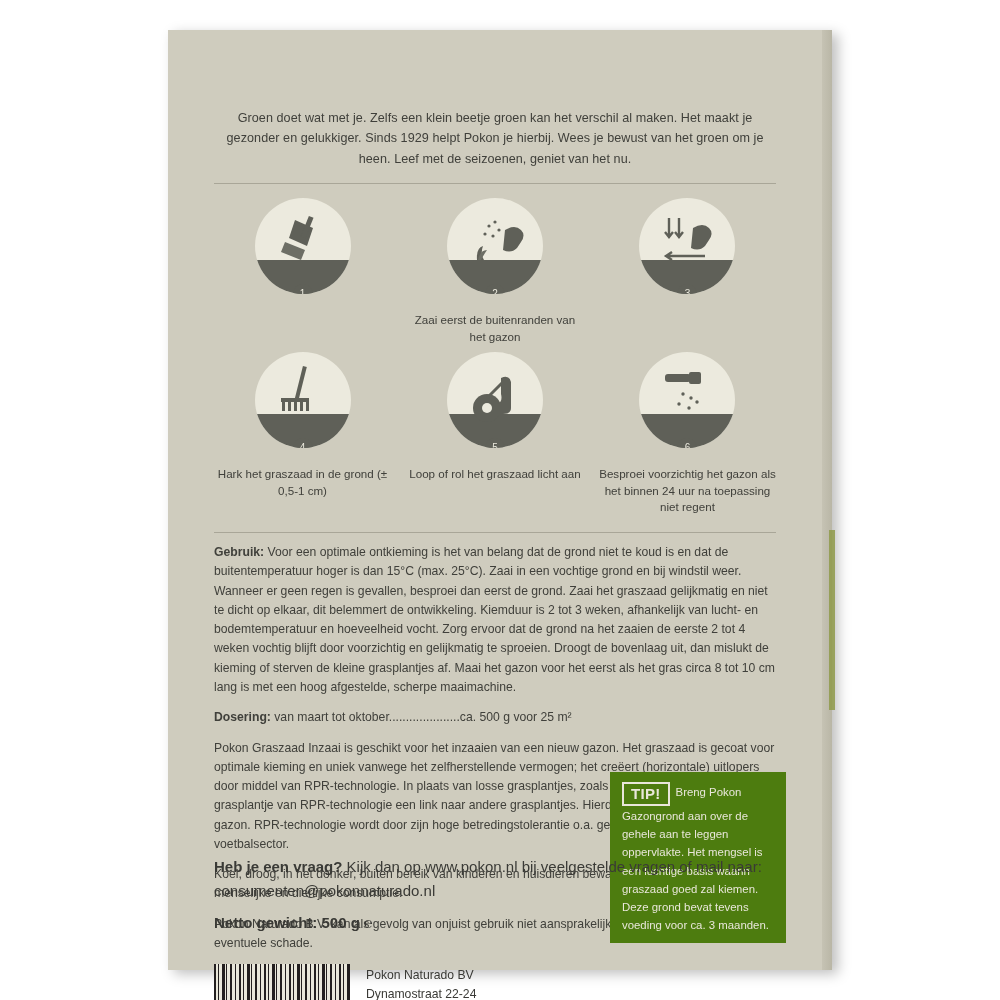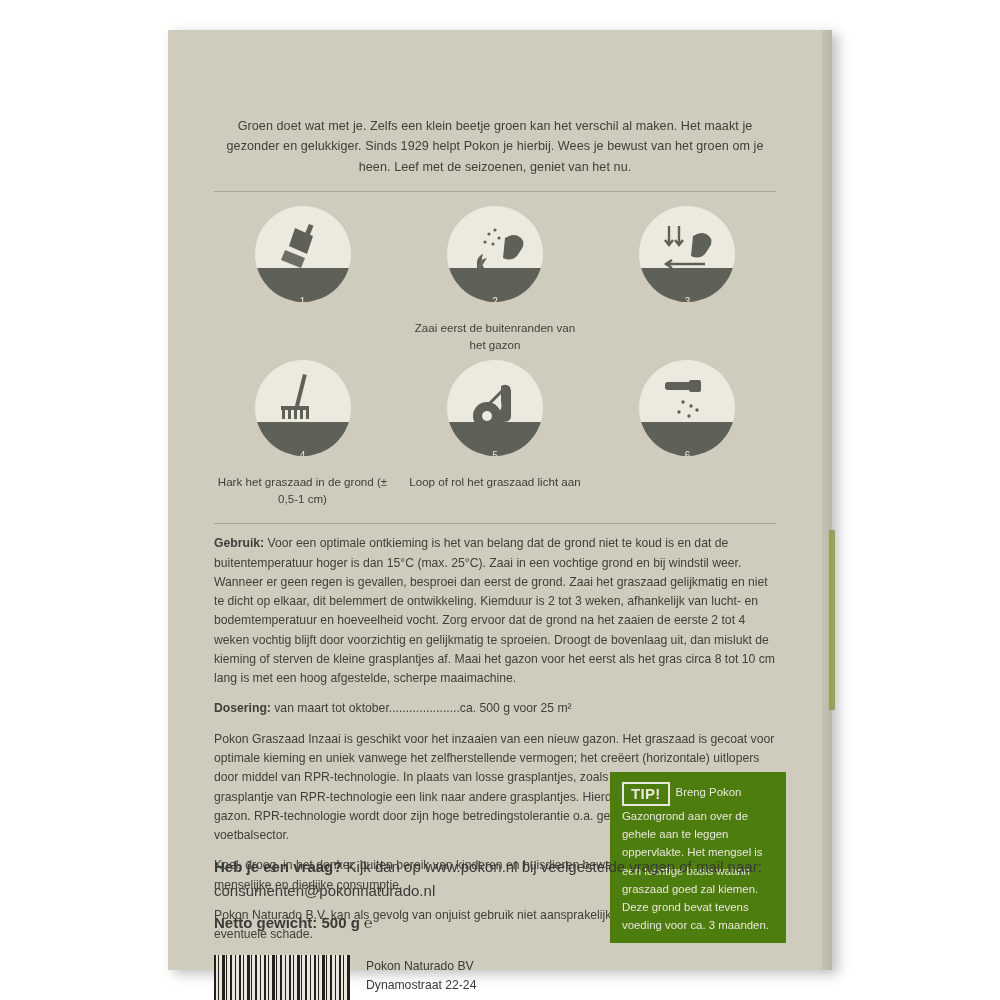--- a/index.html
+++ b/index.html
@@ -24,24 +24,23 @@
     position:absolute;right:0;top:0;width:10px;height:940px;
     background:linear-gradient(to right,#c6c3b4,#b9b6a6);
   }
   .spine-accent{
     position:absolute;right:-3px;top:500px;width:6px;height:180px;
     background:#8f9a4a;opacity:.85;
   }
 
   .inner{
     position:absolute;left:0;top:0;width:654px;height:940px;
-    padding:4px 46px;
+    padding:16px 46px;
     box-sizing:border-box;
     color:#3a3a36;
-    margin-top:20px;
   }
 
   
   .intro{
     padding-top:62px;
     font-size:12.6px;
     line-height:1.62;
     text-align:center;
     color:#40403b;
     letter-spacing:.005em;
@@ -245,20 +244,21 @@
               <rect x="26" y="22" width="26" height="8" rx="3" fill="#5f6058"></rect>
               <rect x="50" y="20" width="12" height="12" rx="2" fill="#5f6058"></rect>
               <circle cx="44" cy="42" r="1.7" fill="#5f6058"></circle>
               <circle cx="52" cy="46" r="1.7" fill="#5f6058"></circle>
               <circle cx="40" cy="52" r="1.7" fill="#5f6058"></circle>
               <circle cx="50" cy="56" r="1.7" fill="#5f6058"></circle>
               <circle cx="58" cy="50" r="1.7" fill="#5f6058"></circle>
             </svg>
             <div class="badge">6</div>
           </div>
+          <div class="step-caption">Besproei voorzichtig het gazon als het binnen 24 uur na toepassing niet regent</div>
         </div>
       </div>
 
       <div class="rule" style="margin-top:10px;"></div>
 
       <div class="body">
         <p>
           <b>Gebruik:</b><span> Voor een optimale ontkieming is het van belang dat de grond niet te koud is en dat de buitentemperatuur hoger is dan 15°C (max. 25°C). Zaai in een vochtige grond en bij windstil weer. Wanneer er geen regen is gevallen, besproei dan eerst de grond. Zaai het graszaad gelijkmatig en niet te dicht op elkaar, dit belemmert de ontwikkeling. Kiemduur is 2 tot 3 weken, afhankelijk van lucht- en bodemtemperatuur en hoeveelheid vocht. Zorg ervoor dat de grond na het zaaien de eerste 2 tot 4 weken vochtig blijft door voorzichtig en gelijkmatig te sproeien. Droogt de bovenlaag uit, dan mislukt de kieming of sterven de kleine grasplantjes af. Maai het gazon voor het eerst als het gras circa 8 tot 10 cm lang is met een hoog afgestelde, scherpe maaimachine.</span>
         </p>
         <p class="dose">

